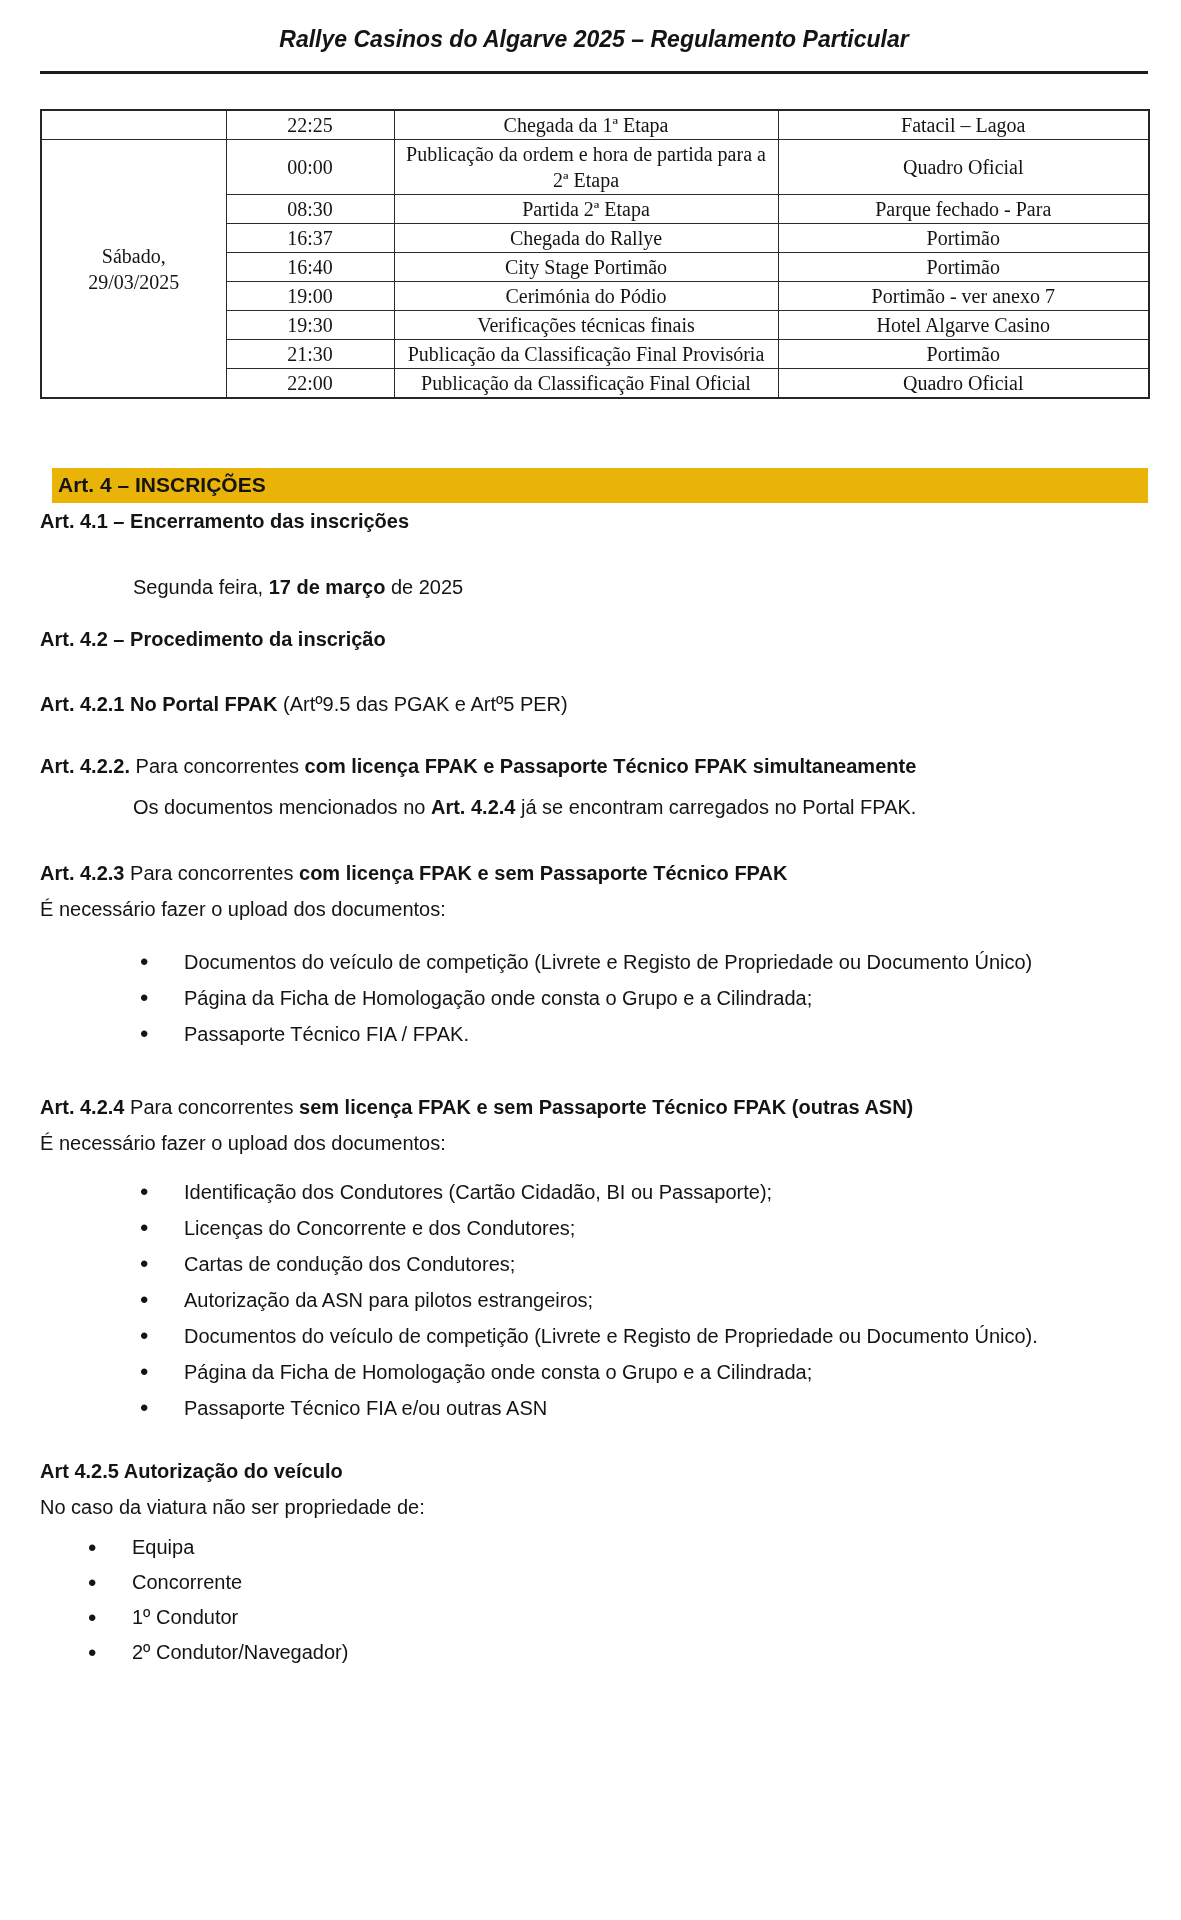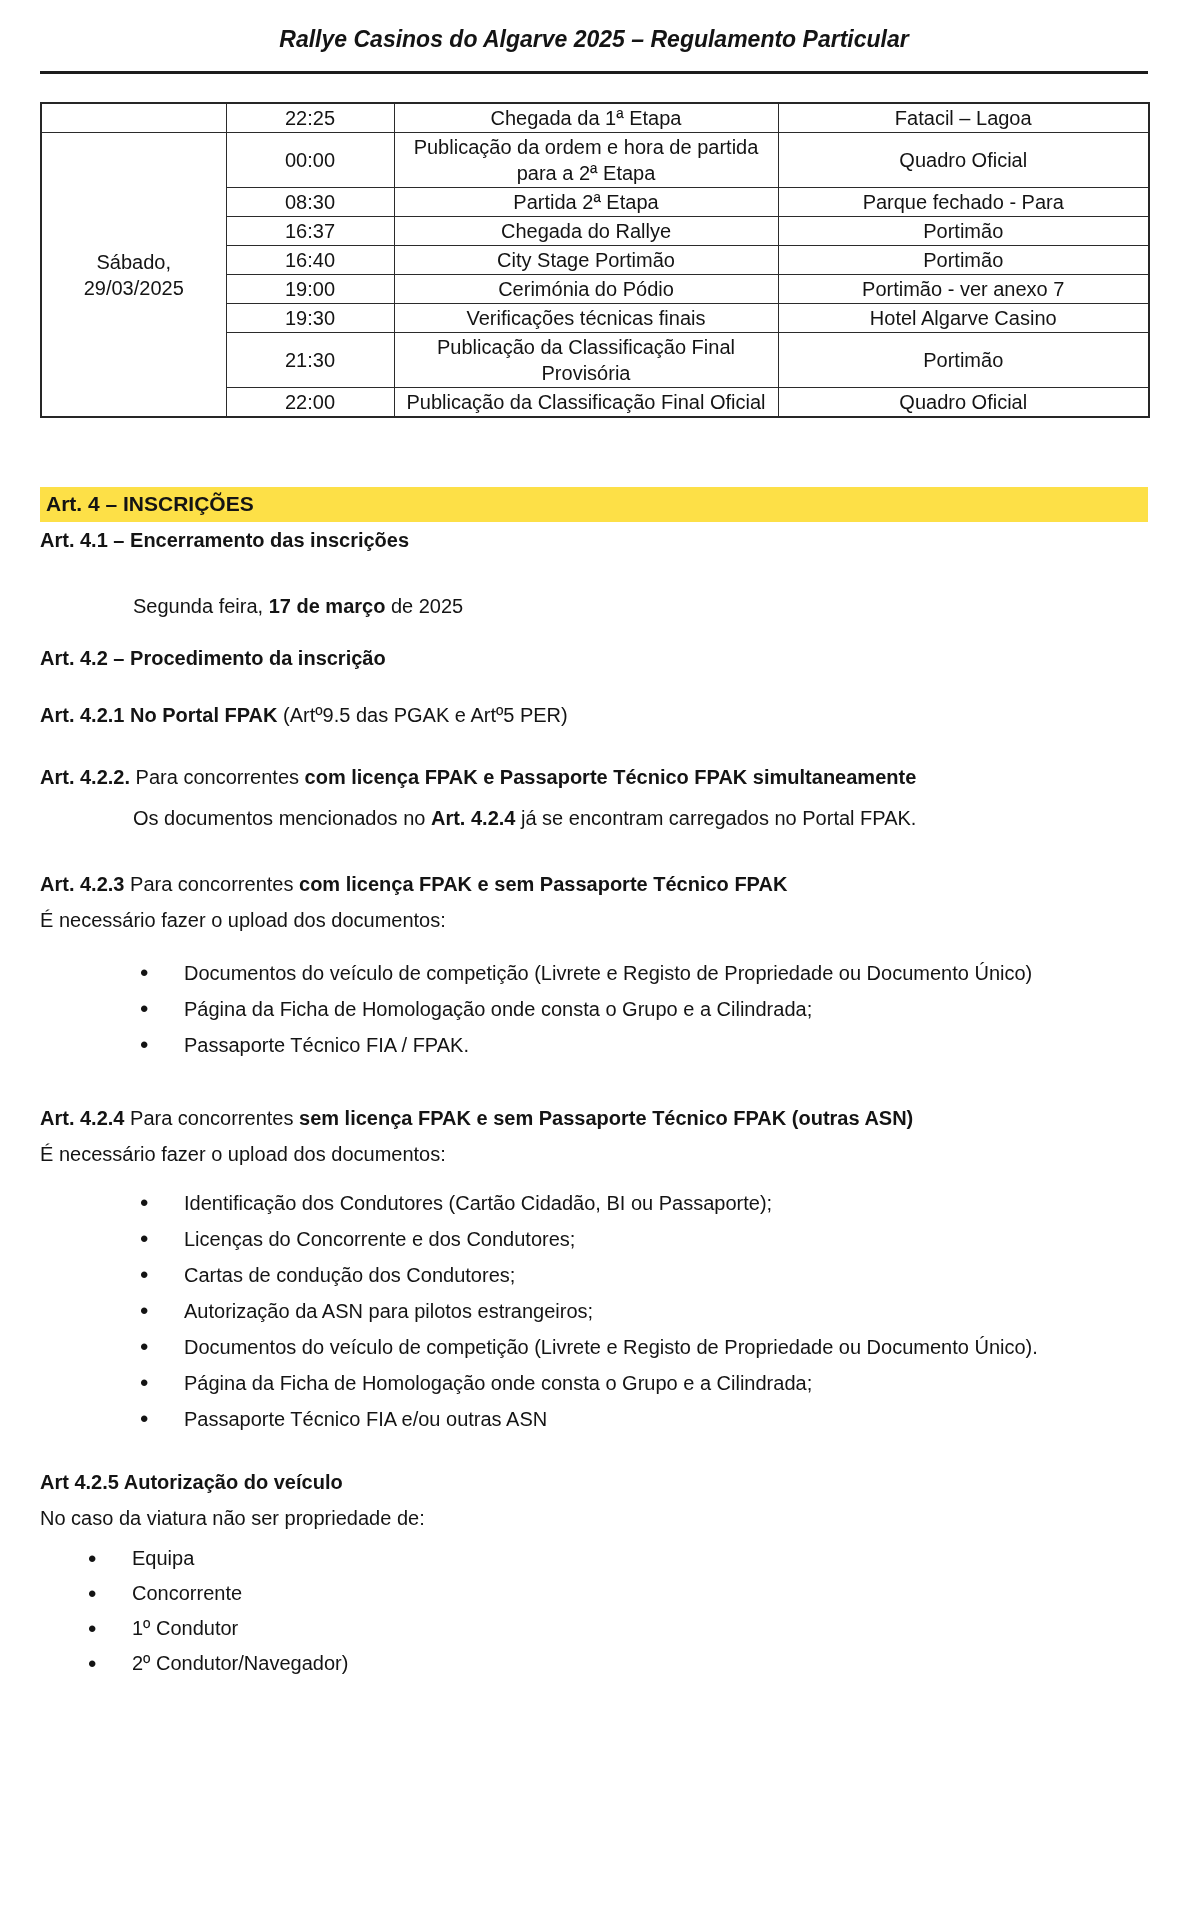--- a/index.html
+++ b/index.html
@@ -27,22 +27,23 @@
     margin-top: 17px;
     border-top: 3px solid #1c1c1c;
     height: 0;
   }
 
   
   table.schedule {
     border-collapse: collapse;
     table-layout: fixed;
     width: 1108px;
-    margin-top: 28px;
+    margin-top: 35px;
     border: 2px solid #262626;
+    font-family: Liberation Serif, serif;
   }
   table.schedule td {
     border: 1.5px solid #2b2b2b;
     text-align: center;
     vertical-align: middle;
     padding: 1px 6px;
     line-height: 26px;
     font-size: 20px;
   }
   td.day-cell { line-height: 27px; }
@@ -60,21 +61,21 @@
   
   p { margin: 0; line-height: 36px; }
   .bold { font-weight: bold; }
   .h-block { font-weight: bold; }
   .indent-1 { padding-left: 93px; }
   .justify { text-align: justify; }
 
   #art41-h  { }
   #art41-date { margin-top: 30px; }
   #art42-h  { margin-top: 16px; }
-  #art421-h { margin-top: 21px; }
+  #art421-h { margin-top: 29px; }
   #art422-h { margin-top: 26px; }
   #art422-note { margin-top: 5px; }
   #art423-h { margin-top: 30px; }
   #art424-h { margin-top: 37px; }
   #art425-h { margin-top: 27px; }
 
   ul.doc-list {
     list-style: none;
     margin: 17px 0 0 0;
     padding: 0;
@@ -171,21 +172,21 @@
         <td>Portimão</td>
       </tr>
       <tr>
         <td>22:00</td>
         <td>Publicação da Classificação Final Oficial</td>
         <td>Quadro Oficial</td>
       </tr>
     </tbody>
   </table>
 
-  <div class="section-bar" style="background-color: #fde047;">Art. 4 – INSCRIÇÕES</div>
+  <div class="section-bar" style="background-color: #eab308; margin-left: 12px;">Art. 4 – INSCRIÇÕES</div>
 
   <p class="h-block" id="art41-h">Art. 4.1 – Encerramento das inscrições</p>
 
   <p class="indent-1" id="art41-date"><span>Segunda feira, </span><span class="bold">17 de março</span><span> de 2025</span></p>
 
   <p class="h-block" id="art42-h">Art. 4.2 – Procedimento da inscrição</p>
 
   <p id="art421-h"><span class="bold">Art. 4.2.1 No Portal FPAK</span><span> (Artº9.5 das PGAK e Artº5 PER)</span></p>
 
   <p id="art422-h"><span class="bold">Art. 4.2.2.</span><span> Para concorrentes </span><span class="bold">com licença FPAK e Passaporte Técnico FPAK simultaneamente</span></p>

